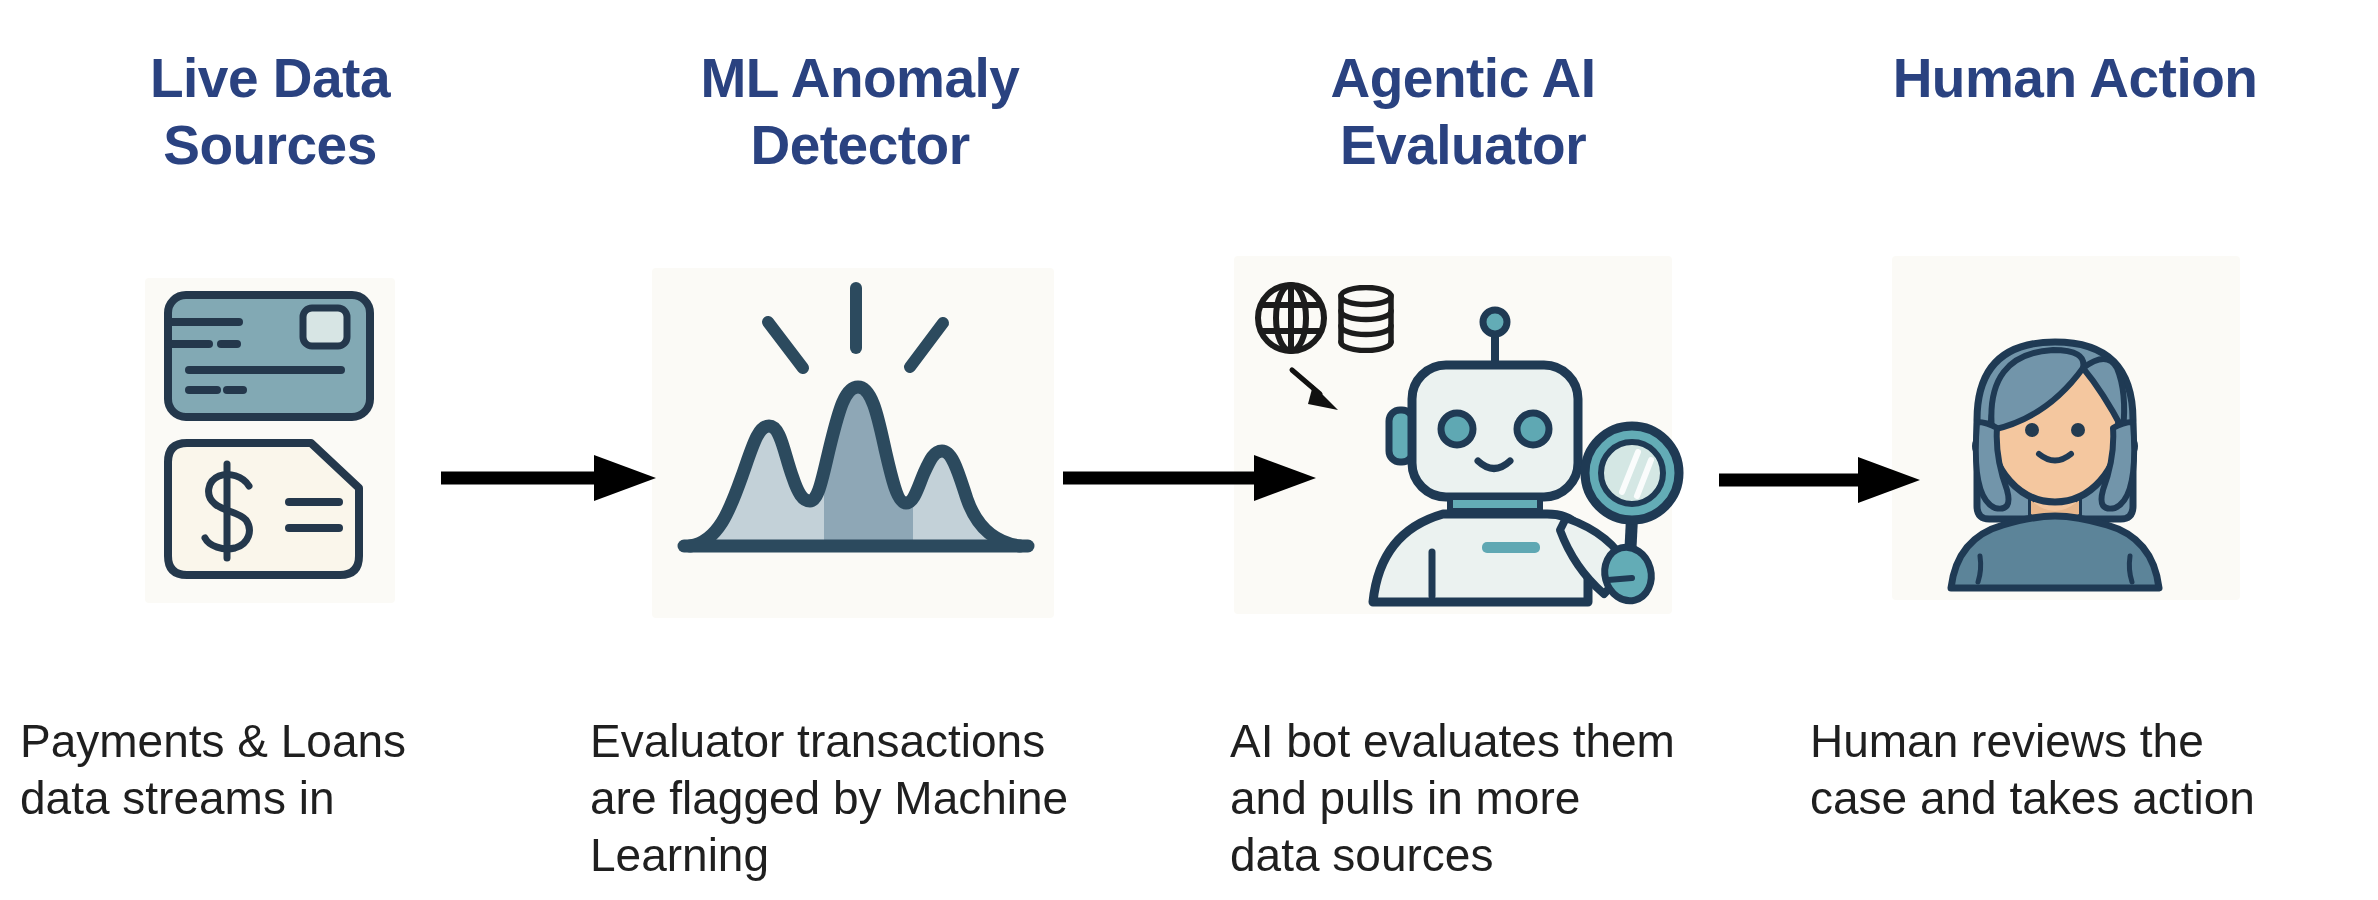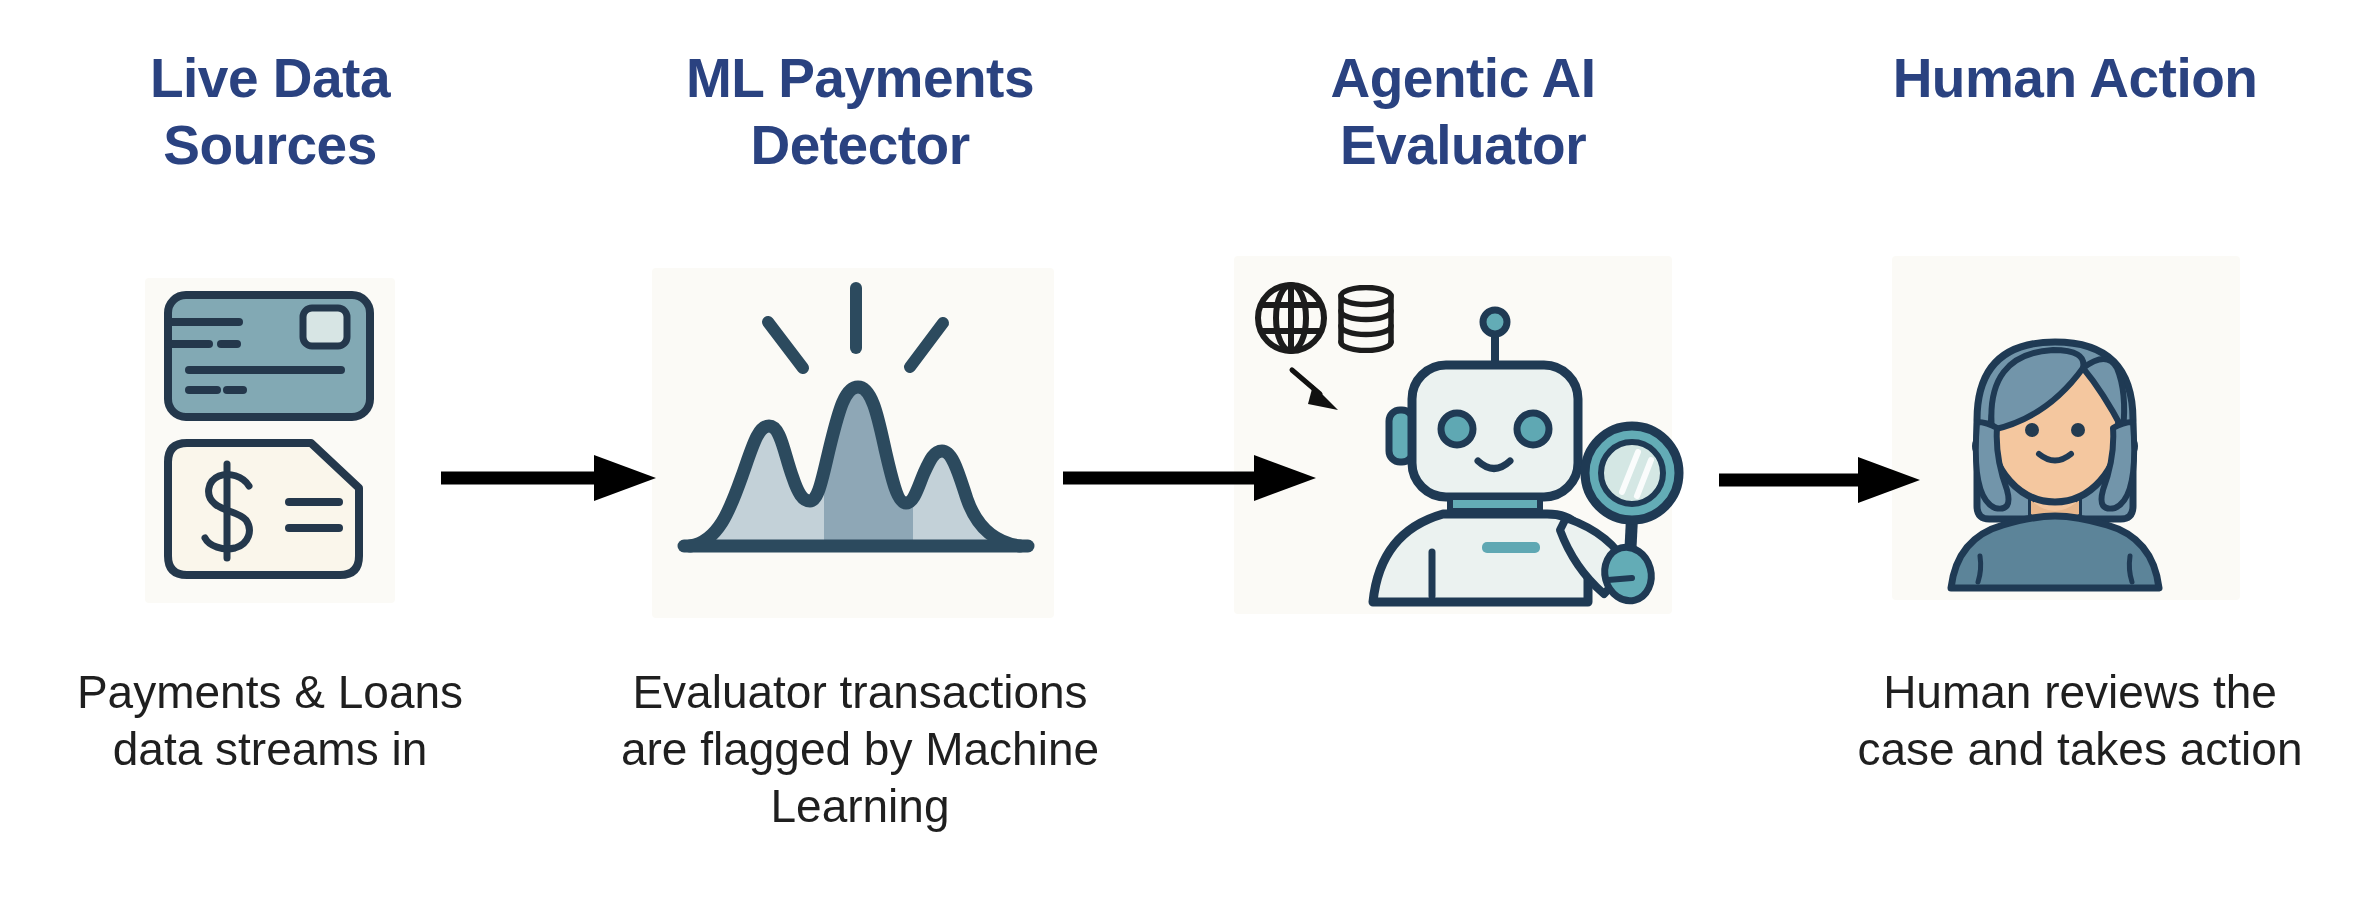--- a/index.html
+++ b/index.html
@@ -11,40 +11,40 @@
     font-family:"Liberation Sans", sans-serif;
   }
   .panel{position:absolute;background:#fbfaf6;border-radius:4px;}
   .col-title{
     position:absolute;top:45px;
     text-align:center;white-space:pre-line;
     font-size:55px;line-height:67px;font-weight:700;
     letter-spacing:-0.5px;color:#2A4280;
   }
   .col-desc{
-    position:absolute;top:664px;
-    text-align:center;white-space:pre-line;
+    position:absolute;top:713px;
+    white-space:pre-line;
     font-size:46px;line-height:57px;font-weight:400;
     color:#1f1f1f;
   }
   .abs{position:absolute;}
 </style>
 </head>
 <body>
 
 <div id="stage">
 
   <div class="panel" style="left:145px;top:278px;width:250px;height:325px"></div>
   <div class="panel" style="left:652px;top:268px;width:402px;height:350px"></div>
   <div class="panel" style="left:1234px;top:256px;width:438px;height:358px"></div>
   <div class="panel" style="left:1892px;top:256px;width:348px;height:344px"></div>
 
   <div class="col-title" style="left:40px;width:460px">Live Data
 Sources</div>
-  <div class="col-title" style="left:610px;width:500px">ML Payments
+  <div class="col-title" style="left:610px;width:500px">ML Anomaly
 Detector</div>
   <div class="col-title" style="left:1213px;width:500px">Agentic AI
 Evaluator</div>
   <div class="col-title" style="left:1825px;width:500px">Human Action</div>
 
   <svg class="abs" style="left:163px;top:290px" width="212" height="132" viewBox="0 0 212 132">
     <rect x="5" y="5" width="202" height="122" rx="18" fill="#82A9B4" stroke="#24384C" stroke-width="8"></rect>
     <rect x="140" y="18" width="44" height="38" rx="9" fill="#D7E5E4" stroke="#24384C" stroke-width="7"></rect>
     <g stroke="#24384C" stroke-width="8" stroke-linecap="round">
       <line x1="5" y1="32" x2="76" y2="32"></line>
@@ -182,16 +182,19 @@
   <svg class="abs" style="left:1714px;top:450px" width="208" height="60" viewBox="0 0 208 60">
     <line x1="5" y1="30" x2="148" y2="30" stroke="#000000" stroke-width="13"></line>
     <polygon points="144,7 206,30 144,53" fill="#000000"></polygon>
   </svg>
 
   <div class="col-desc" style="left:20px;width:500px">Payments &amp; Loans
 data streams in</div>
   <div class="col-desc" style="left:590px;width:540px">Evaluator transactions
 are flagged by Machine
 Learning</div>
+  <div class="col-desc" style="left:1230px;width:530px">AI bot evaluates them
+and pulls in more
+data sources</div>
   <div class="col-desc" style="left:1810px;width:540px">Human reviews the
 case and takes action</div>
 
 </div>
 
 </body></html>

